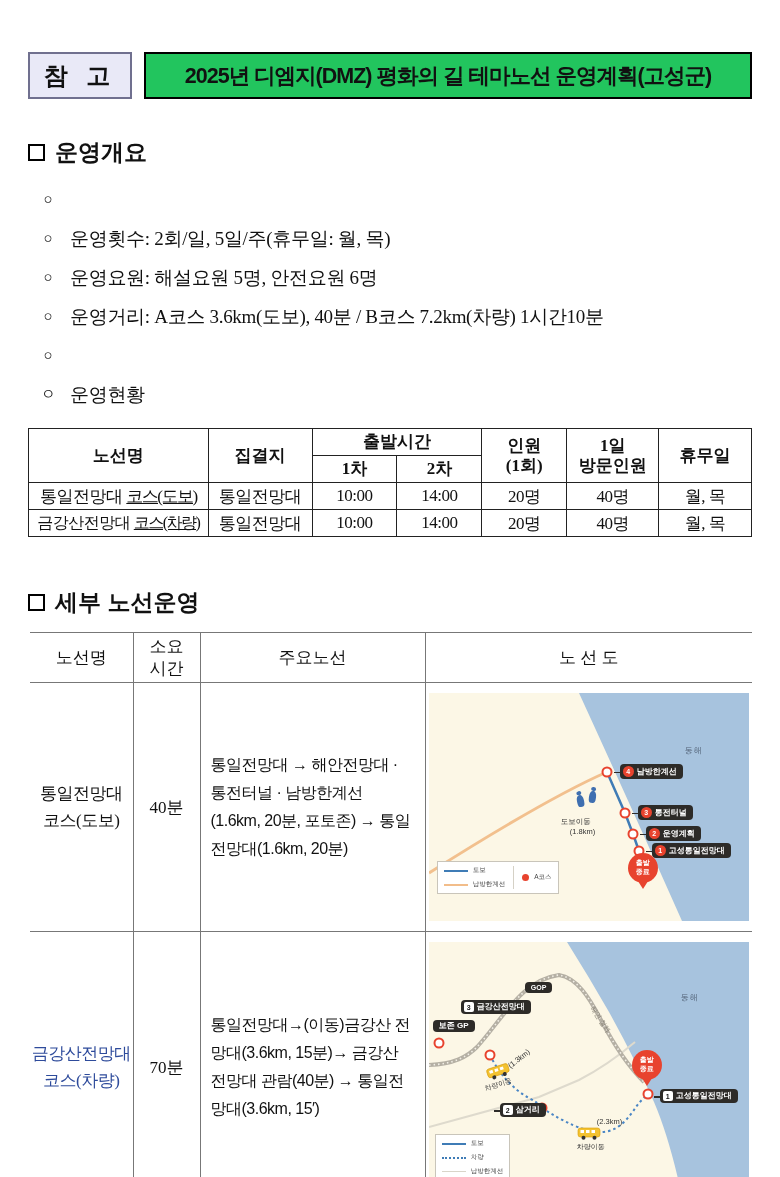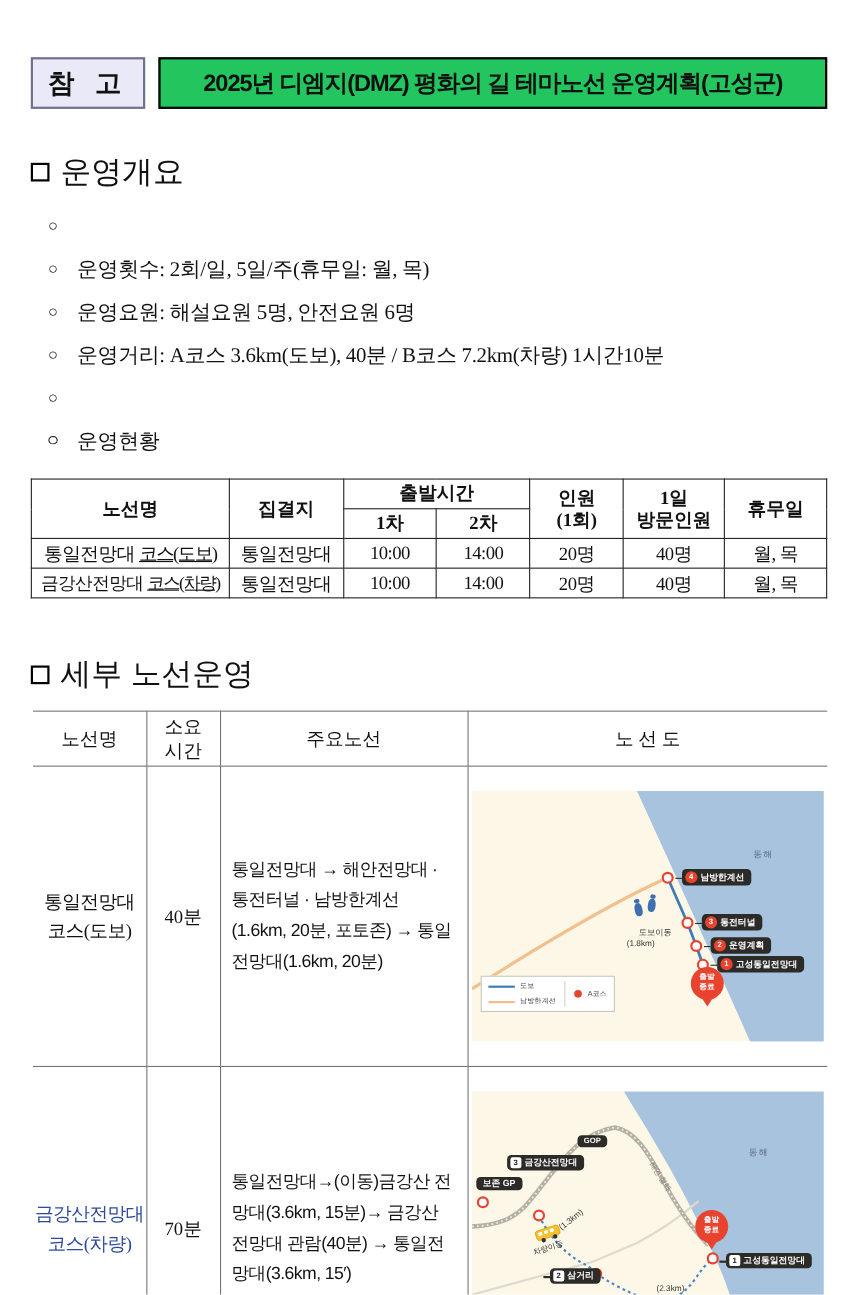--- a/index.html
+++ b/index.html
@@ -11,21 +11,21 @@
   .header { display:flex; align-items:stretch; gap:12px; margin:52px 28px 0 28px; height:47px; }
   .ref-box { width:104px; background:#e9e9f7; border:2px solid #70708f;
              display:flex; align-items:center; justify-content:center;
              font-family:"Liberation Sans", sans-serif; font-weight:bold; font-size:24px; letter-spacing:6px; }
   .title-box { flex:1; background:#22c55e; border:2.5px solid #000;
                display:flex; align-items:center; justify-content:center;
                font-family:"Liberation Sans", sans-serif; font-weight:bold; font-size:21.5px; letter-spacing:-1px; white-space:nowrap; }
 
   
   .section-head { display:flex; align-items:center; gap:10px; margin:38px 28px 0 28px;
-                  font-family:"Liberation Sans", sans-serif; font-weight:normal; font-size:28px;text-align:center; }
+                  font-family:"Liberation Sans", sans-serif; font-weight:bold; font-size:23px;text-align:center; }
   .sq { width:17px; height:17px; border:2.2px solid #000; display:inline-block; }
 
   
   .bullets { margin:12px 28px 0 40px; }
   .bullet { display:flex; gap:14px; font-size:19px; line-height:39px; letter-spacing:-0.3px; }
   .bullet .mk { font-size:15px; width:16px; text-align:center; }
 
   
   table { border-collapse:collapse; }
   .t1 { width:724px; margin:14px 28px 0 28px; font-size:17px; }
@@ -44,21 +44,21 @@
   .t2 tr.r2 td { border-top:1.5px dotted #999; border-bottom:1.5px solid #777; }
   .t2 th:first-child, .t2 td:first-child { border-left:none; }
   .t2 th:last-child, .t2 td:last-child { border-right:none; }
   .t2 .routedesc { font-family:"Liberation Sans", sans-serif; font-size:16px; text-align:left;
                    padding:0 10px; line-height:1.75; letter-spacing:-0.5px; }
   .t2 .namecell { line-height:1.6; letter-spacing:-0.5px; }
   .t2 .namecell.blue { color:#2e4b9b; }
   .mapcell { padding:10px 2px; }
 
   
-  .map { position:relative; margin:12px auto; overflow:hidden;
+  .map { position:relative; margin:0 auto; overflow:hidden;
          font-family:"Liberation Sans", sans-serif; }
   .map-a { width:320px; height:228px; }
   .map-b { width:320px; height:250px; }
   .map svg.bg { position:absolute; inset:0; }
   .sea-label { position:absolute; font-size:8px; color:#55657a; letter-spacing:1px; }
 
   .chip { position:absolute; display:inline-flex; align-items:center; gap:3px;
           background:#2d2b28; color:#fff; border-radius:4px; padding:2px 6px 2px 3px;
           font-size:8px; font-weight:bold; white-space:nowrap; line-height:1; }
   .chip::before { content:""; position:absolute; left:-6px; top:50%; width:6px; height:1.5px; background:#2d2b28; }
@@ -247,21 +247,21 @@
             <span class="bd-round">2</span>
             <span>운영계획</span>
           </div>
           <div class="chip" style="left:223px; top:150px;">
             <span class="bd-round">1</span>
             <span>고성통일전망대</span>
           </div>
 
           <span class="foot" style="left:148px; top:102px; transform:rotate(-12deg);"></span>
           <span class="foot" style="left:160px; top:98px; transform:rotate(8deg);"></span>
-          <span class="maplabel" style="left:152px; top:124px;">도보이동</span>
+          <span class="maplabel" style="left:132px; top:124px;">도보이동</span>
           <span class="maplabel" style="left:141px; top:134px;">(1.8km)</span>
 
           <div class="balloon" style="left:198px; top:160px;">
             <div class="body">
               <span>출발</span>
               <span>종료</span>
             </div>
             <div class="tip"></div>
           </div>
 

